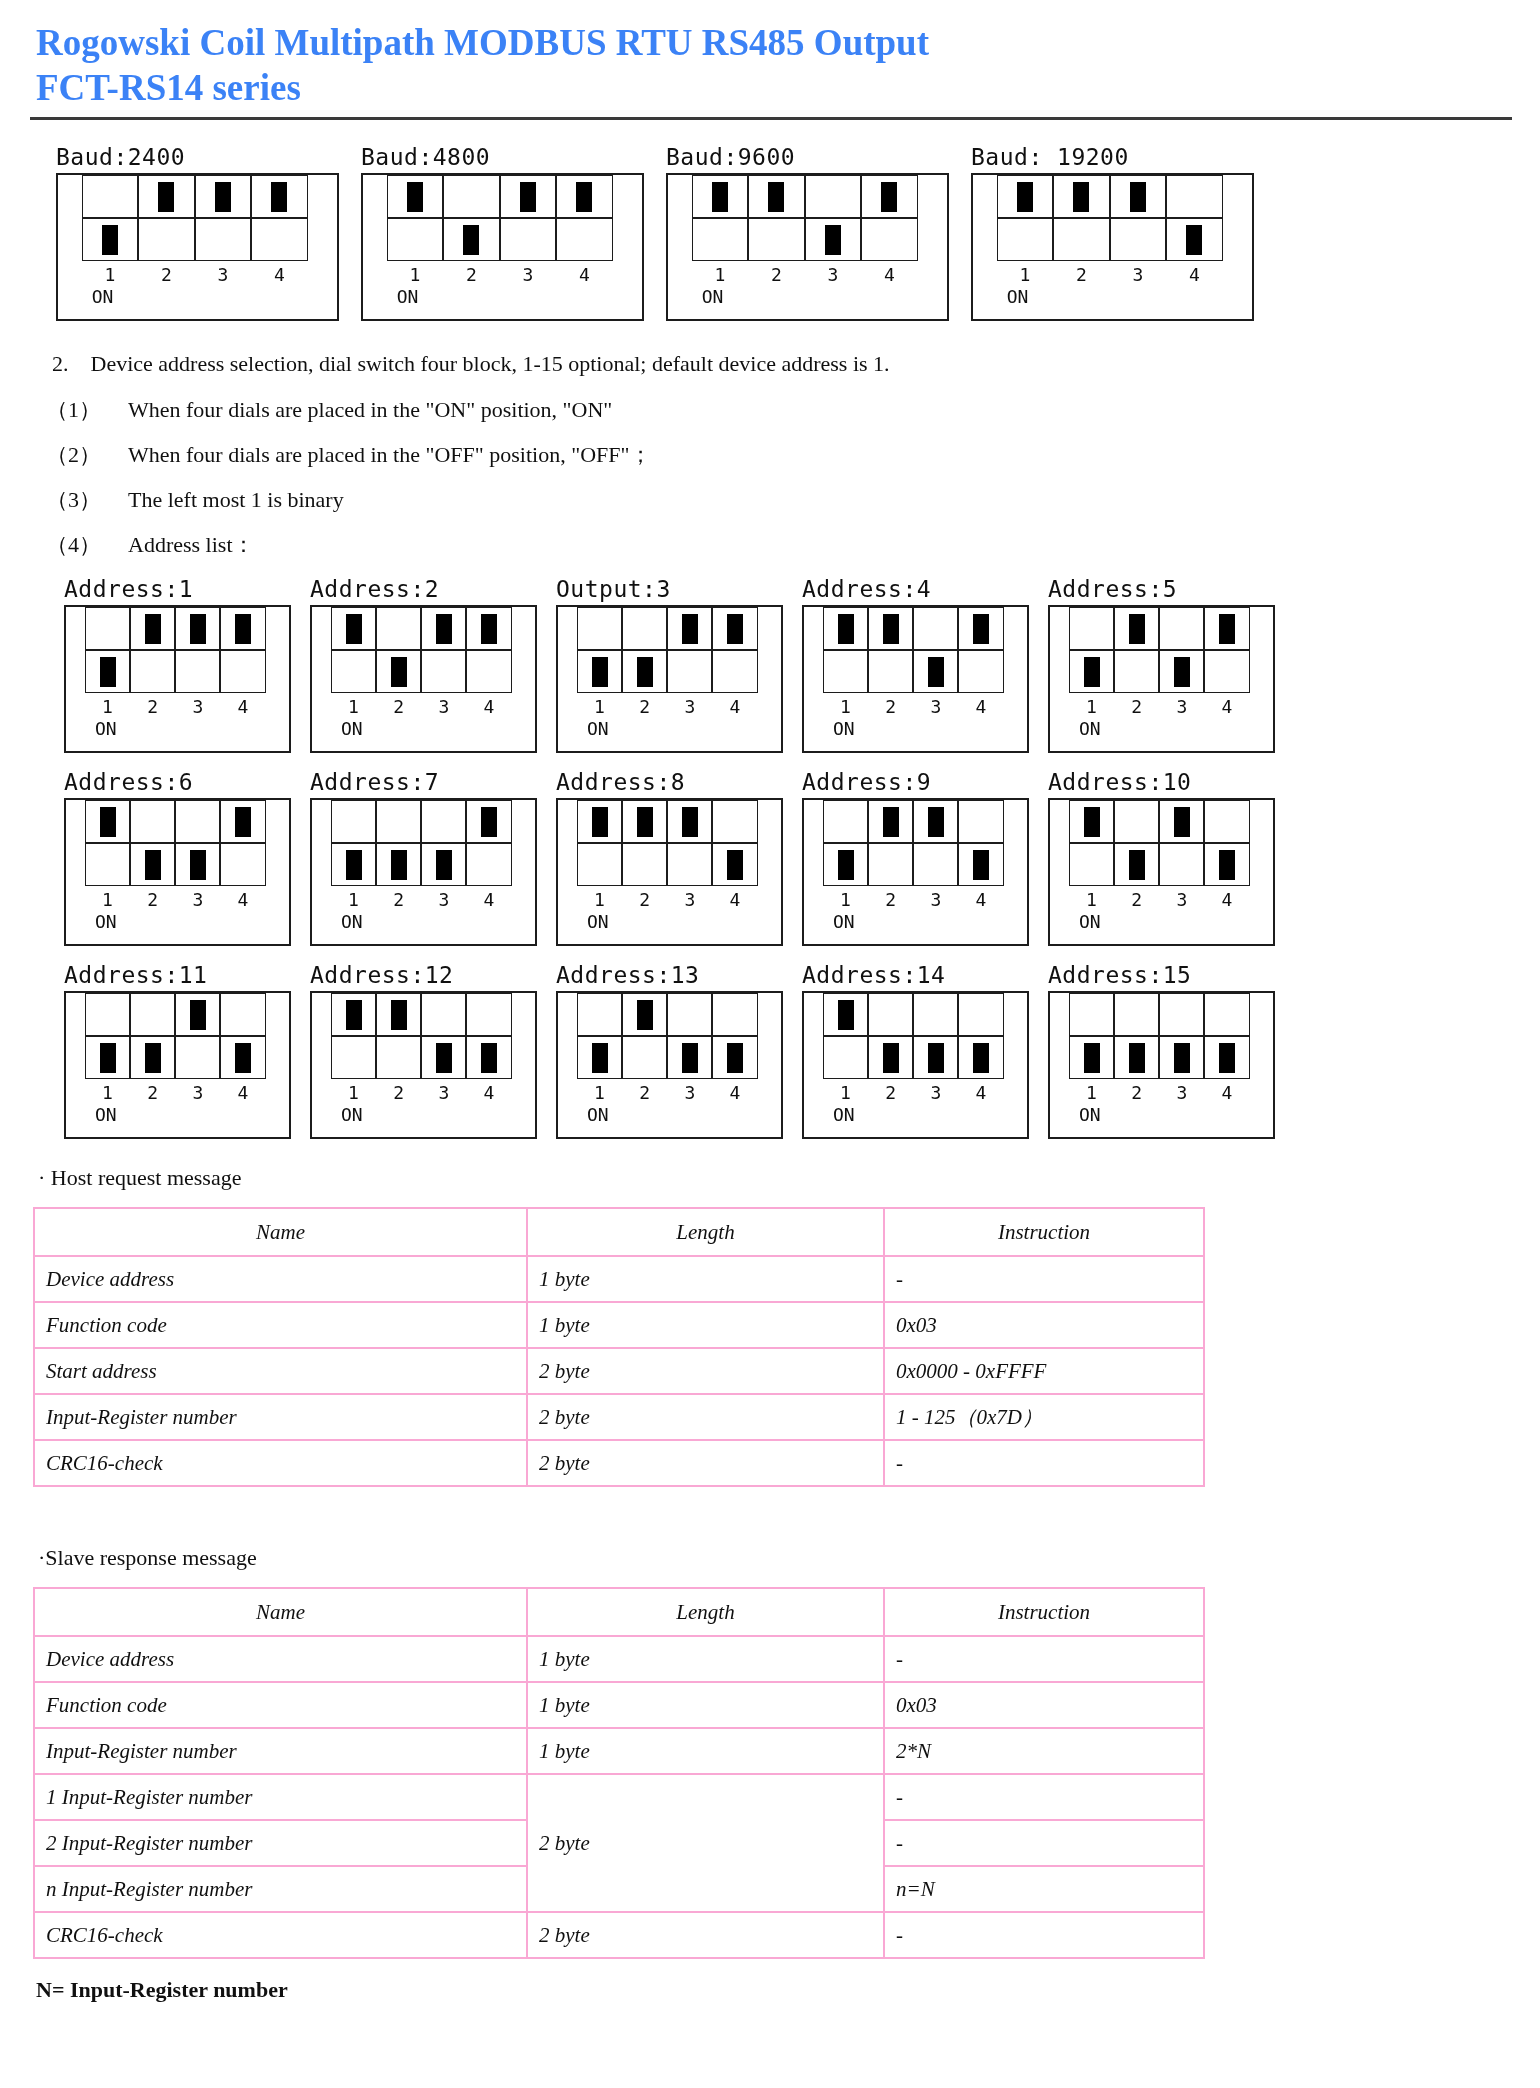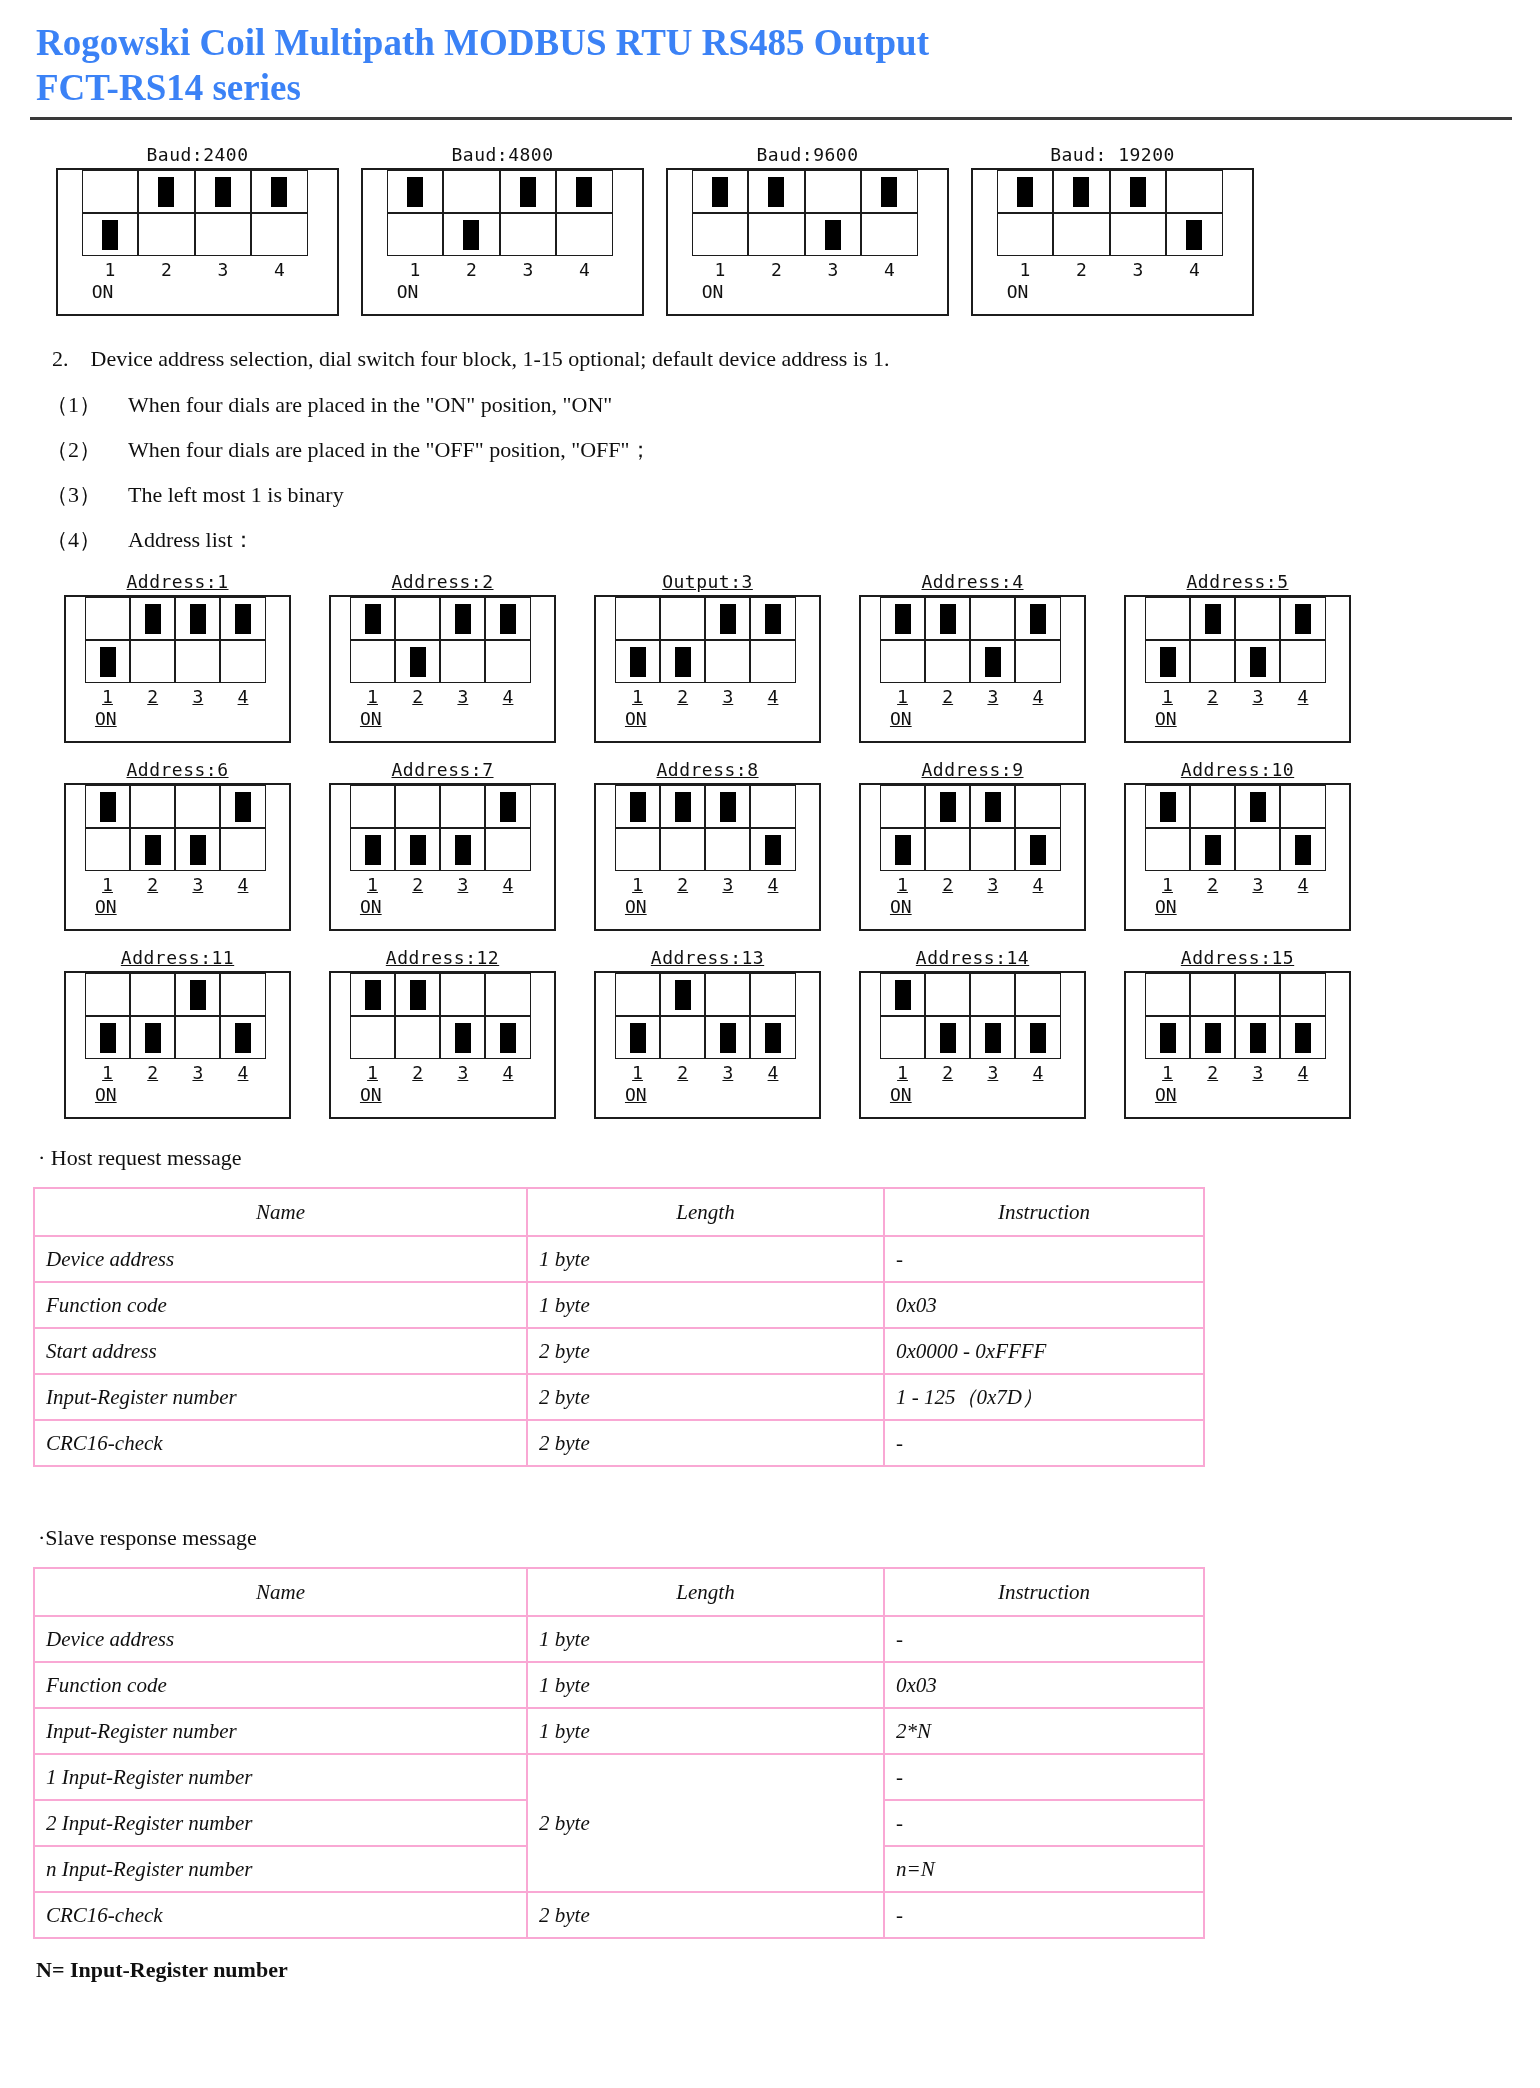--- a/index.html
+++ b/index.html
@@ -8,23 +8,23 @@
 
   
   .title{margin:6px 0 0 0;font-size:37px;line-height:45px;font-weight:bold;}
   .title-line{display:block;}
   .title-rule{height:3px;background:#3a3a3a;margin:7px 0 0 -6px;width:1482px;}
 
   
   .dip-row{display:flex;}
   .dip-row.baud{margin:24px 0 0 20px;gap:22px;}
   .dip-row.baud .dip-unit{width:283px;}
-  .dip-row.addr{margin:16px 0 0 28px;gap:38px;text-decoration:underline;}
+  .dip-row.addr{margin:16px 0 0 28px;gap:19px;}
   .dip-row.addr .dip-unit{width:227px;}
-  .dip-label{font-family:"DejaVu Sans Mono",monospace;font-size:18px;text-align:center;margin-bottom:3px;letter-spacing:.5px;}
+  .dip-label{font-family:"DejaVu Sans Mono",monospace;font-size:23px;margin-bottom:3px;letter-spacing:.5px;}
   .dip-box{border:2.5px solid #1c1c1c;height:148px;box-sizing:border-box;background:#fff;}
   .dip-grid{width:81%;margin-left:8.5%;display:grid;grid-template-columns:repeat(4,1fr);}
   .dip-cell{height:41px;border:1.4px solid #1c1c1c;display:flex;align-items:center;justify-content:center;}
   .dip-handle{width:16px;height:30px;background:#000;}
   .dip-nums{width:81%;margin-left:8.5%;display:grid;grid-template-columns:repeat(4,1fr);text-align:center;font-family:"DejaVu Sans Mono",monospace;font-size:18px;margin-top:3px;}
   .dip-on{margin-left:calc(8.5% + 10px);font-family:"DejaVu Sans Mono",monospace;font-size:18px;margin-top:1px;}
 
   
   .body-line{margin:16px;font-size:22px;line-height:30px;}
   .keep-space{white-space:pre-wrap;}

